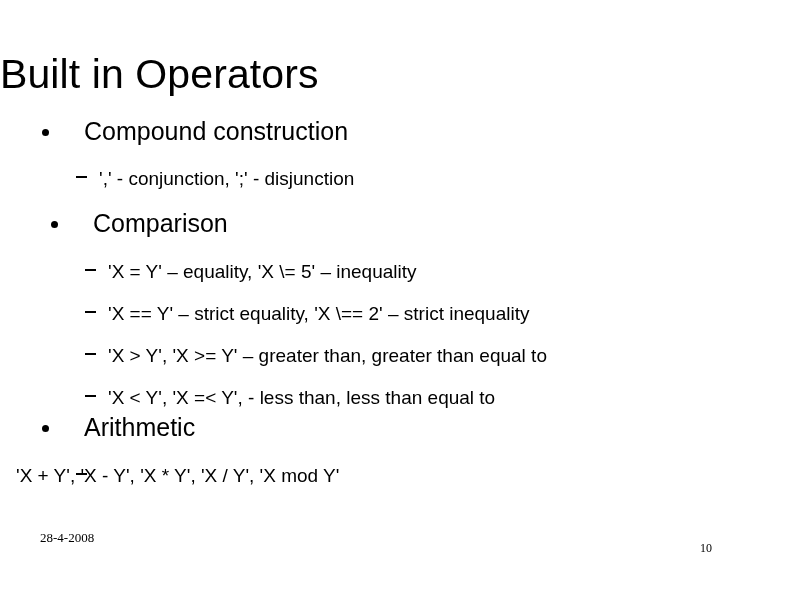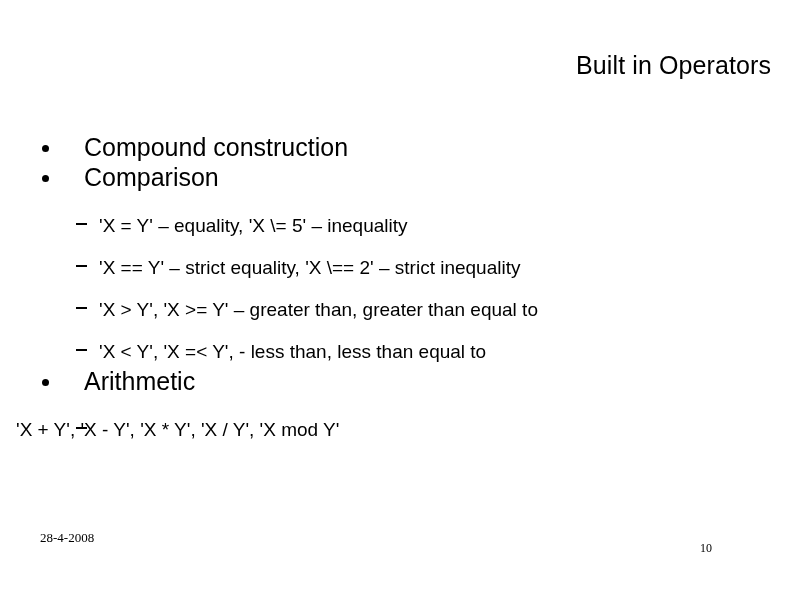--- a/index.html
+++ b/index.html
@@ -21,33 +21,33 @@
     position: absolute;
     inset: 0;
   }
 
   
   .slide-title {
     position: absolute;
     left: 0;
     top: 52px;
     width: 771px;
-    text-align: right;
-    font-size: 25px;
+    text-align: left;
+    font-size: 41px;
     font-weight: 400;
     line-height: 1.1;
     letter-spacing: 0.1px;
     white-space: nowrap;
   }
 
   
   .body-area {
     position: absolute;
     left: 0;
-    top: 132px;
+    top: 116px;
     width: 794px;
   }
 
   .l1 {
     position: relative;
     padding-left: 84px;
     font-size: 25px;
     line-height: 30px;
     font-weight: 400;
     white-space: nowrap;
@@ -76,21 +76,21 @@
     top: 9px;
     width: 11px;
     height: 2px;
     background: #000000;
   }
 
   
   .grp-compound { margin-top: 0px; }
   .grp-compound .l2 { margin-top: 21px; }
 
-  .grp-comparison { margin-top: 0; }
+  .grp-comparison { margin-top: 18px; padding-left: 9px; }
   .grp-comparison .l2 { margin-top: 19px; }
   .grp-comparison .l2.first { margin-top: 22px; }
 
   .grp-arithmetic { margin-top: 3px; }
   .grp-arithmetic .l2 { margin-top: 22px; padding-left: 16px; }
 
   
   .footer-date {
     position: absolute;
     left: 40px;
@@ -118,20 +118,24 @@
 <div class="slide">
 
   <div class="slide-title">Built in Operators</div>
 
   <div class="body-area">
 
     <div class="grp-compound">
       <div class="l1">
         <span class="bullet-disc"></span>
         <span>Compound construction</span>
+      </div>
+      <div class="l2">
+        <span class="bullet-dash"></span>
+        <span>',' - conjunction, ';' - disjunction</span>
       </div>
     </div>
 
     <div class="grp-comparison">
       <div class="l1">
         <span class="bullet-disc"></span>
         <span>Comparison</span>
       </div>
       <div class="l2 first">
         <span class="bullet-dash"></span>

